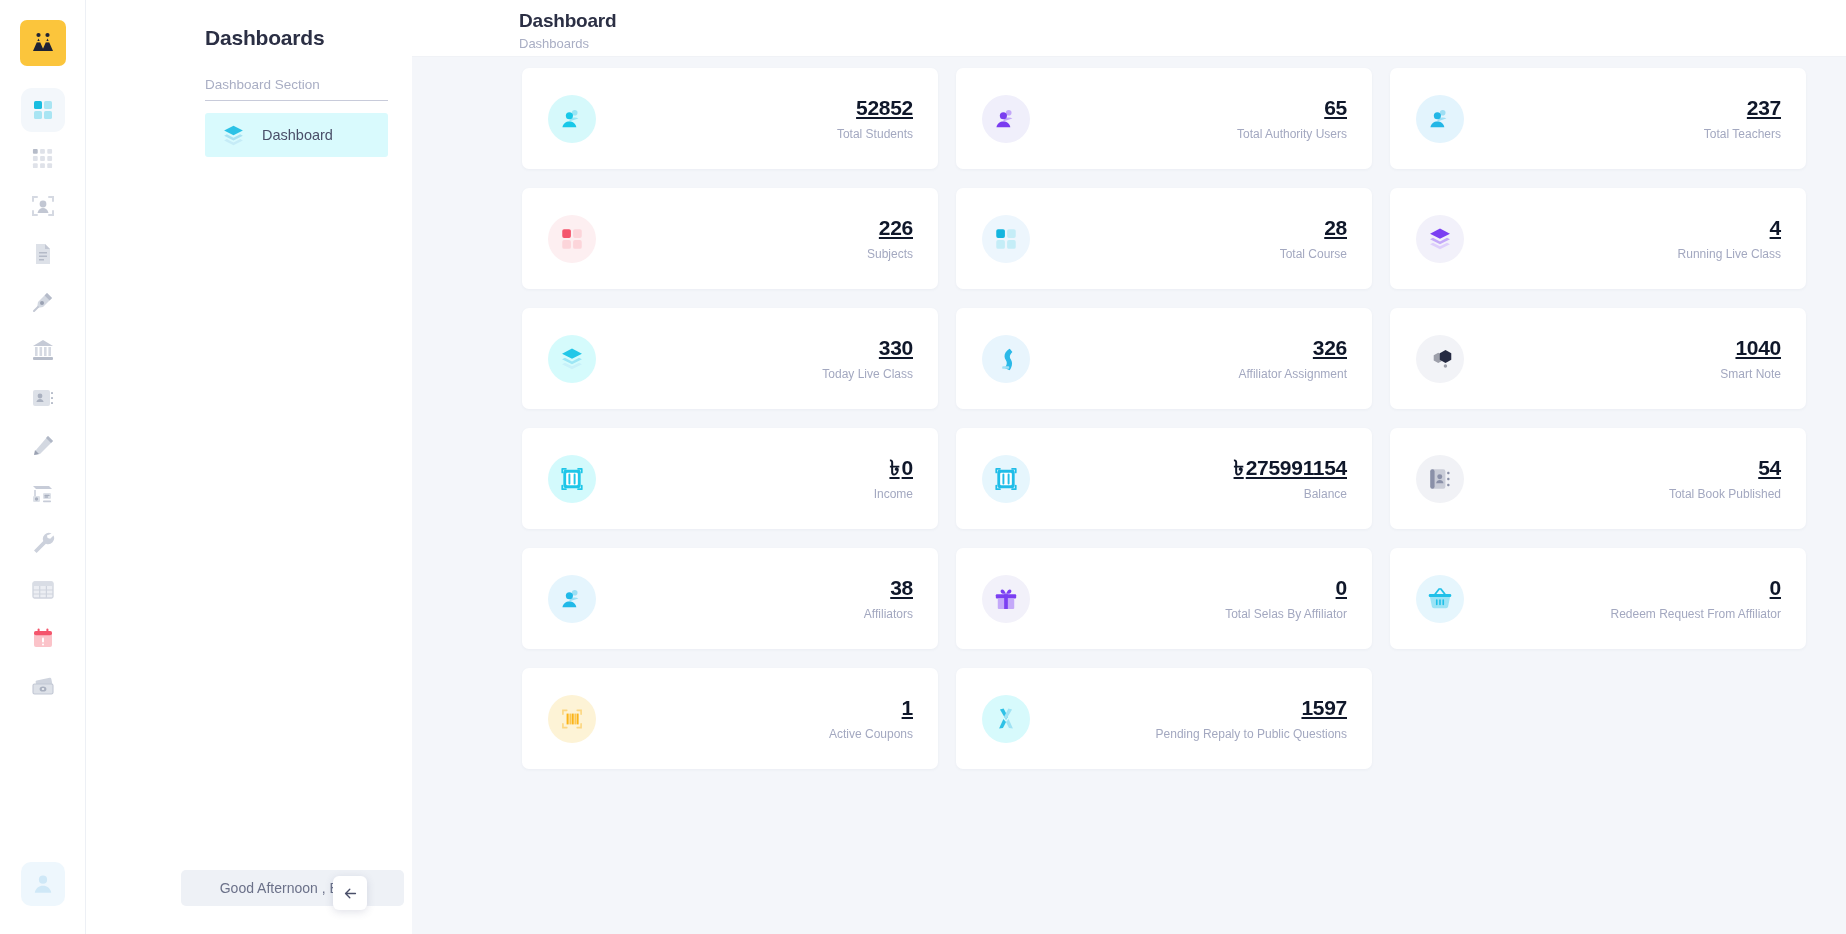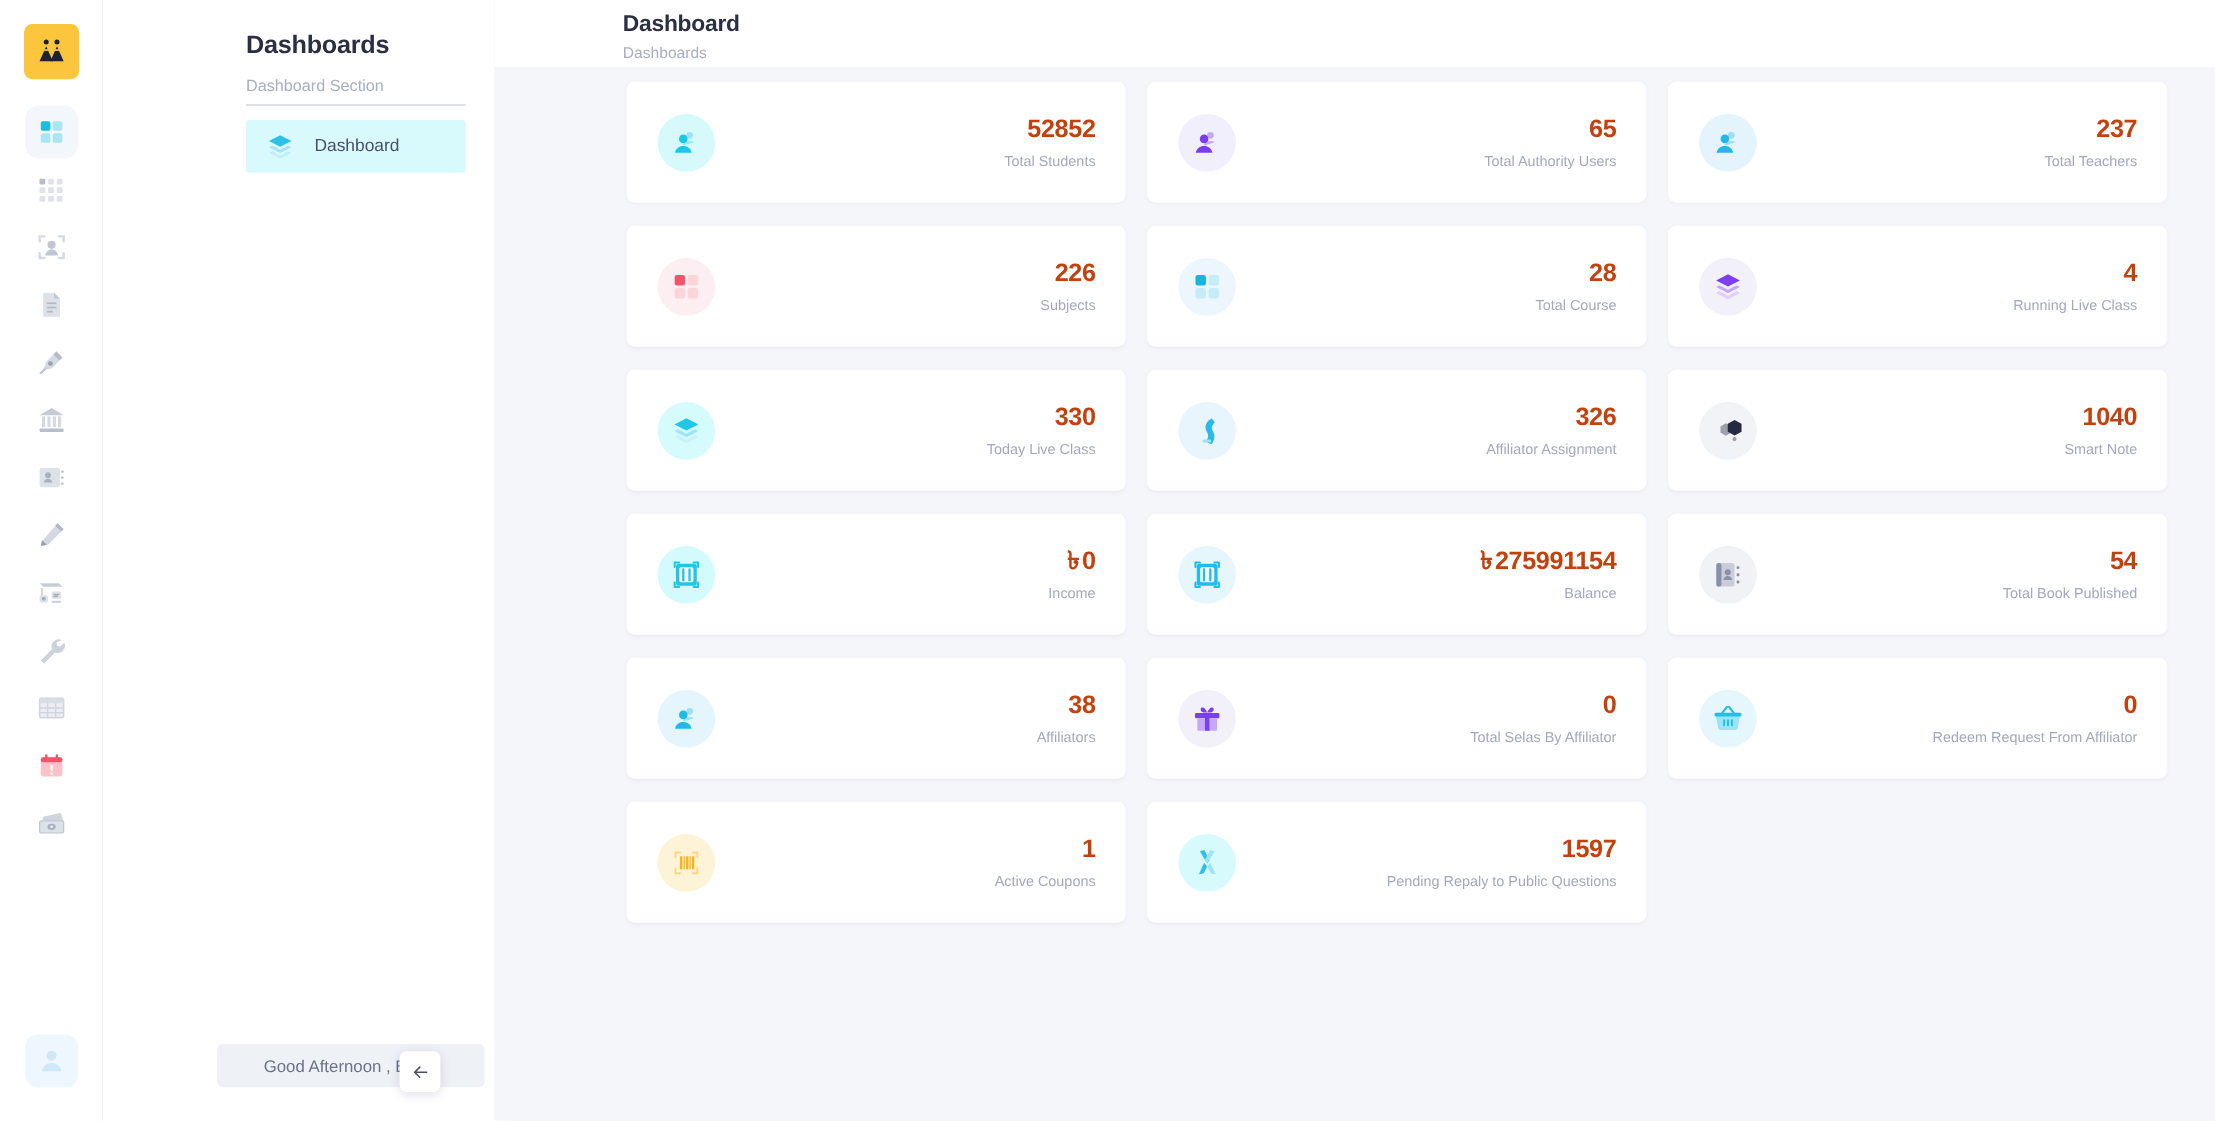--- a/index.html
+++ b/index.html
@@ -46,21 +46,21 @@
     background: #ffffff;
     position: relative;
     padding: 0 24px;
   }
   .side-title {
     font-size: 21px; font-weight: 700; color: #2b2f44;
     letter-spacing: -0.2px;
     padding-top: 26px; padding-left: 95px;
   }
   .side-section-label {
-    margin-top: 14px; margin-left: 95px;
+    margin-top: 27px; margin-left: 95px;
     font-size: 13.5px; color: #a9aec4; font-weight: 400;
   }
   .side-divider {
     margin-top: 8px; margin-left: 95px; margin-right: 0;
     height: 1px; background: #9aa0bb; opacity: .55;
   }
   .side-nav { margin-top: 12px; margin-left: 95px; }
   .side-nav-item {
     display: flex; align-items: center; gap: 16px;
     height: 44px; padding: 0 16px;
@@ -113,22 +113,22 @@
     box-shadow: 0 1px 3px rgba(120,130,160,.07);
     cursor: pointer;
   }
   .stat-icon {
     width: 48px; height: 48px; border-radius: 50%;
     display: flex; align-items: center; justify-content: center;
     flex: 0 0 48px;
   }
   .stat-text { margin-left: auto; text-align: right; }
   .stat-value {
-    font-size: 21px; font-weight: 700; color: #c2410c;
-    line-height: 1.1; letter-spacing: -0.3px;
+    font-size: 21px; font-weight: 700; color: #0f172a;
+    line-height: 1.1; letter-spacing: -0.3px; text-decoration: underline;
   }
   .stat-label { font-size: 12px; color: #a3a8c0; margin-top: 7px; }
   .taka { font-weight: 700; margin-right: 2px; }
 </style>
 </head>
 <body>
 
 <div id="app">
 
   <div class="icon-rail">

